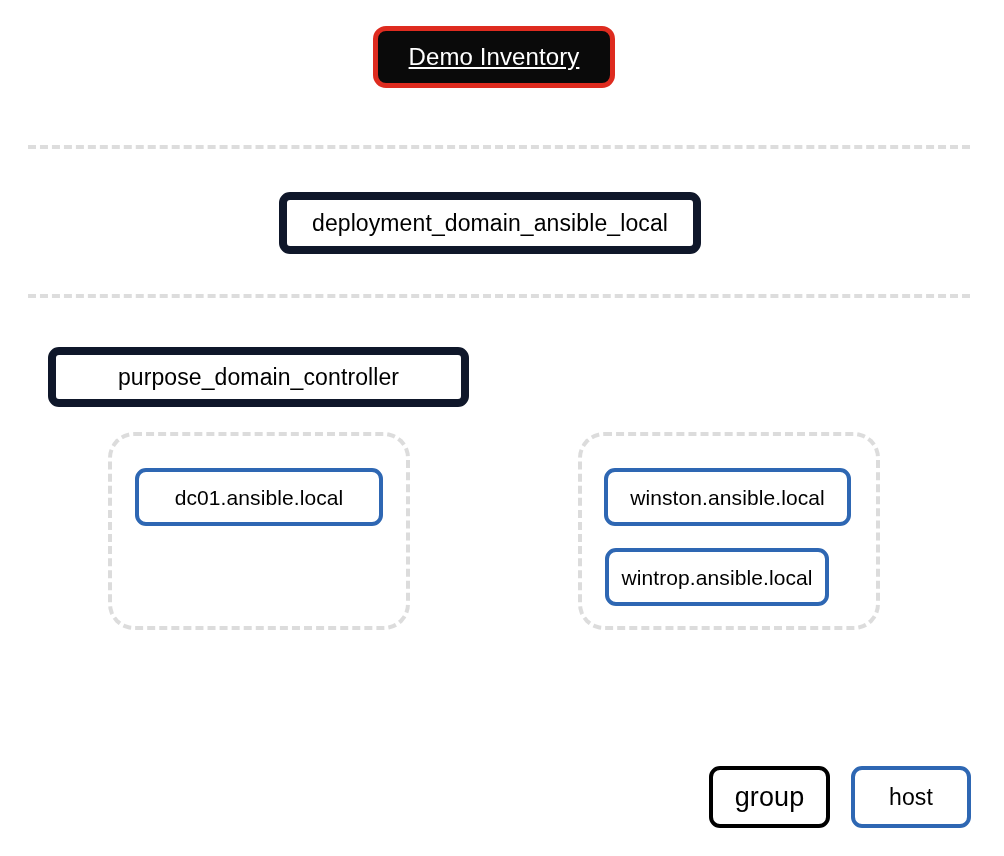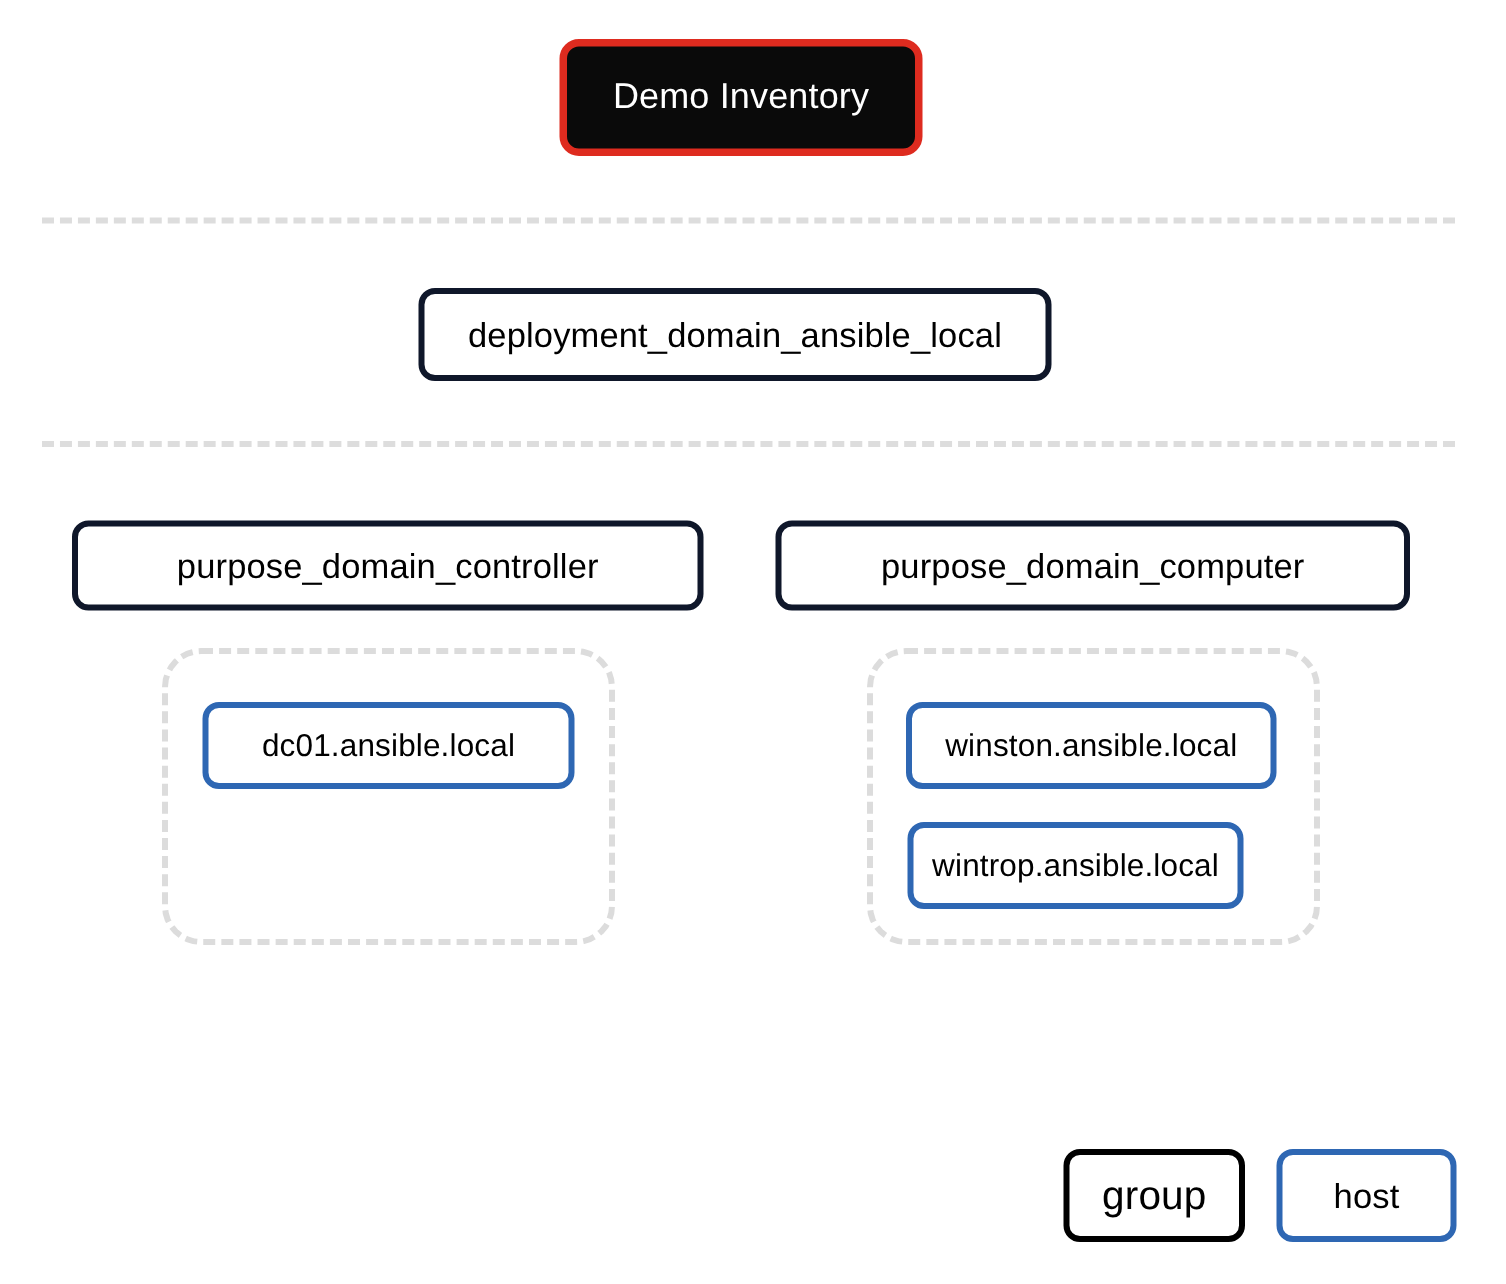--- a/index.html
+++ b/index.html
@@ -42,21 +42,21 @@
   .node.root {
     background: #0a0a0a;
     color: #ffffff;
     border: 5px solid #DE2B1F;
     border-radius: 13px;
     font-size: 24px;
   }
 
   
   .node.group {
-    border: 4px solid #0f172a;
+    border: 8px solid #0f172a;
     border-radius: 11px;
     font-size: 23px;
   }
 
   
   .node.host {
     border: 4px solid #2E67B3;
     border-radius: 11px;
     font-size: 21px;
   }
@@ -93,39 +93,36 @@
     display: block;
     line-height: 1;
     pointer-events: none;
   }
 </style>
 </head>
 <body>
 
 <div id="canvas">
 
-  <div class="node root" style="left:373px; top:26px; width:242px; height:78px;">
+  <div class="node root" style="left:373px; top:26px; width:242px; height:62px;text-decoration:underline;">
     <span class="node-label">Demo Inventory</span>
   </div>
 
   <div class="separator" style="left:28px; top:145px; width:942px;"></div>
 
   <div class="node group" style="left:279px; top:192px; width:422px; height:62px;">
     <span class="node-label">deployment_domain_ansible_local</span>
   </div>
 
   <div class="separator" style="left:28px; top:294px; width:942px;"></div>
 
   <div class="node group" style="left:48px; top:347px; width:421px; height:60px;">
     <span class="node-label">purpose_domain_controller</span>
   </div>
 
-  <div class="node group" style="left:517px; top:347px; width:423px; height:60px;">
-    <span class="node-label">purpose_domain_computer</span>
-  </div>
 
   <div class="cluster" style="left:108px; top:432px; width:302px; height:198px;"></div>
 
   <div class="node host" style="left:135px; top:468px; width:248px; height:58px;">
     <span class="node-label">dc01.ansible.local</span>
   </div>
 
   <div class="cluster" style="left:578px; top:432px; width:302px; height:198px;"></div>
 
   <div class="node host" style="left:604px; top:468px; width:247px; height:58px;">

